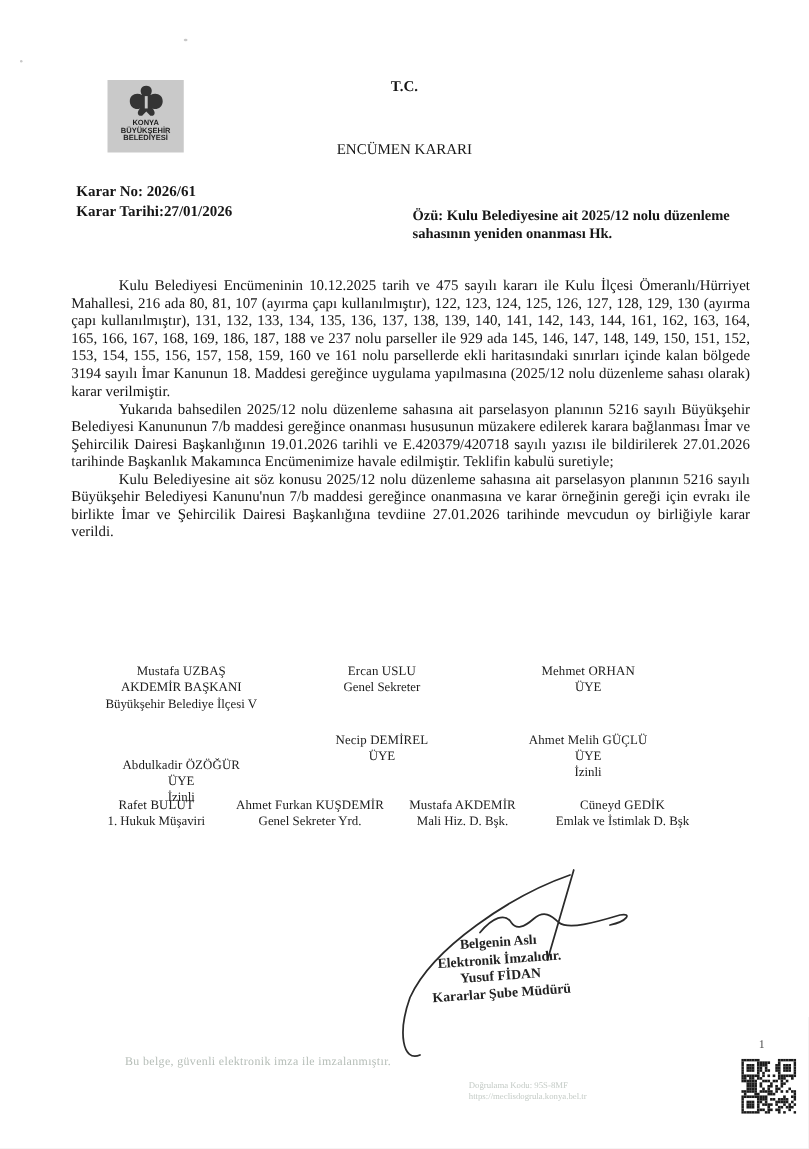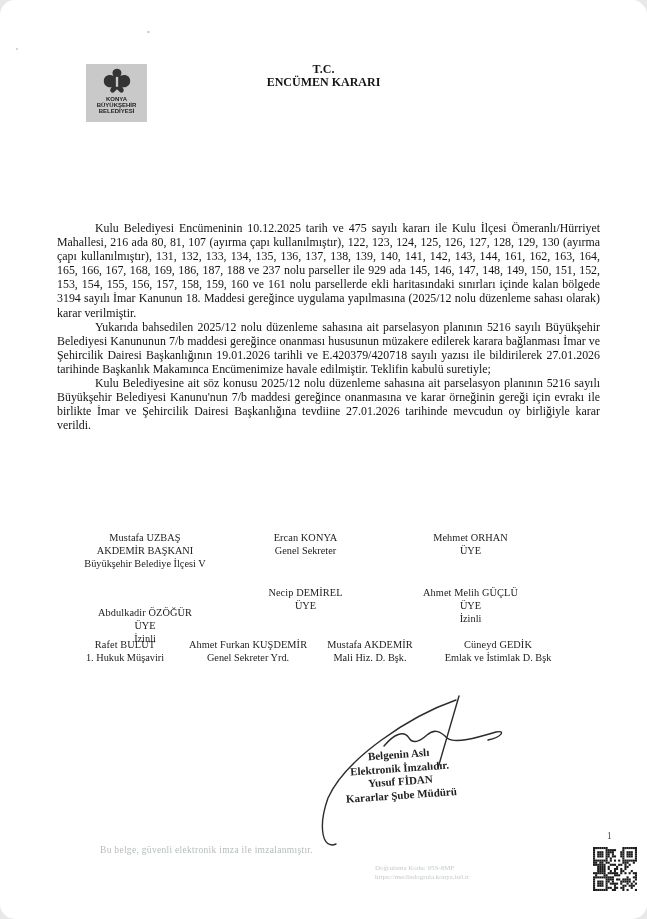--- a/index.html
+++ b/index.html
@@ -1,38 +1,38 @@
 <!DOCTYPE html>
 <html><head>
 <meta charset="utf-8">
 <style>
   * { margin:0; padding:0; box-sizing:border-box; }
   html,body { background:#e8e8e8; }
   .page {
     position:relative; width:647px; height:919px; margin:0 auto;
     background:#ffffff; overflow:hidden;
-    font-family:"Liberation Serif", serif; color:#161616;border-radius:15px;
+    font-family:"Liberation Serif", serif; color:#161616;
   }
   
   .logo-box {
     position:absolute; left:86px; top:64px; width:61px; height:58px;
     background:#c9c9c9; display:flex; flex-direction:column; align-items:center;
     justify-content:flex-start; padding-top:3px;
   }
   .logo-text { text-align:center; line-height:6px; margin-top:1px; }
   .logo-text span {
     display:block; font-family:"Liberation Sans", sans-serif; font-weight:bold;
     font-size:6px; color:#1d1d1d; letter-spacing:0;
   }
   .header-center {
     position:absolute; left:0; top:63px; width:647px; text-align:center;
   }
   .header-tc { font-size:12px; font-weight:bold; line-height:13px; }
   .header-title { font-size:12.5px; font-weight:bold; line-height:13.5px; letter-spacing:0.2px; }
-  .header-sub { font-size:12px; font-weight:bold; line-height:13.5px; }
+  .header-sub { font-size:12px; font-weight:normal; line-height:13.5px;margin-top:37px; }
   
   .meta-left { position:absolute; left:61px; top:146px; font-size:12px; font-weight:bold; line-height:15.5px; }
   .subject {
     position:absolute; left:330px; top:166px; width:264px;
     font-size:11.6px; font-weight:bold; line-height:14px; text-align:left;
   }
   
   .body-text { position:absolute; left:57px; top:221px; width:543px; }
   .body-text p {
     font-size:11.9px; line-height:14.1px; text-align:justify; text-indent:38px;
@@ -73,35 +73,40 @@
       <span>BÜYÜKŞEHİR</span>
       <span>BELEDİYESİ</span>
     </div>
   </div>
 
   <div class="header-center">
     <div class="header-tc">T.C.</div>
     <div class="header-sub">ENCÜMEN KARARI</div>
   </div>
 
+  <div class="meta-left">
+    <div>Karar No: 2026/61</div>
+    <div>Karar Tarihi:27/01/2026</div>
+  </div>
+  <div class="subject">Özü: Kulu Belediyesine ait 2025/12 nolu düzenleme sahasının yeniden onanması Hk.</div>
 
   <div class="body-text">
     <p>Kulu Belediyesi Encümeninin 10.12.2025 tarih ve 475 sayılı kararı ile Kulu İlçesi Ömeranlı/Hürriyet Mahallesi, 216 ada 80, 81, 107 (ayırma çapı kullanılmıştır), 122, 123, 124, 125, 126, 127, 128, 129, 130 (ayırma çapı kullanılmıştır), 131, 132, 133, 134, 135, 136, 137, 138, 139, 140, 141, 142, 143, 144, 161, 162, 163, 164, 165, 166, 167, 168, 169, 186, 187, 188 ve 237 nolu parseller ile 929 ada 145, 146, 147, 148, 149, 150, 151, 152, 153, 154, 155, 156, 157, 158, 159, 160 ve 161 nolu parsellerde ekli haritasındaki sınırları içinde kalan bölgede 3194 sayılı İmar Kanunun 18. Maddesi gereğince uygulama yapılmasına (2025/12 nolu düzenleme sahası olarak) karar verilmiştir.</p>
     <p>Yukarıda bahsedilen 2025/12 nolu düzenleme sahasına ait parselasyon planının 5216 sayılı Büyükşehir Belediyesi Kanununun 7/b maddesi gereğince onanması hususunun müzakere edilerek karara bağlanması İmar ve Şehircilik Dairesi Başkanlığının 19.01.2026 tarihli ve E.420379/420718 sayılı yazısı ile bildirilerek 27.01.2026 tarihinde Başkanlık Makamınca Encümenimize havale edilmiştir. Teklifin kabulü suretiyle;</p>
     <p>Kulu Belediyesine ait söz konusu 2025/12 nolu düzenleme sahasına ait parselasyon planının 5216 sayılı Büyükşehir Belediyesi Kanunu'nun 7/b maddesi gereğince onanmasına ve karar örneğinin gereği için evrakı ile birlikte İmar ve Şehircilik Dairesi Başkanlığına tevdiine 27.01.2026 tarihinde mevcudun oy birliğiyle karar verildi.</p>
   </div>
 
   <div class="sig-row" style="top:531px;">
     <div class="sig-col" style="left:55px;width:180px;">
       <div class="nm">Mustafa UZBAŞ</div>
       <div>AKDEMİR BAŞKANI</div>
       <div>Büyükşehir Belediye İlçesi V</div>
     </div>
     <div class="sig-col" style="left:228px;width:155px;">
-      <div class="nm">Ercan KONYA</div>
+      <div class="nm">Ercan USLU</div>
       <div>Genel Sekreter</div>
     </div>
     <div class="sig-col" style="left:393px;width:155px;font-family:Liberation Serif, serif;">
       <div class="nm">Mehmet ORHAN</div>
       <div>ÜYE</div>
     </div>
   </div>
 
   <div class="sig-row" style="top:586px;">
     <div class="sig-col" style="left:55px;width:180px;margin-top:20px;">

